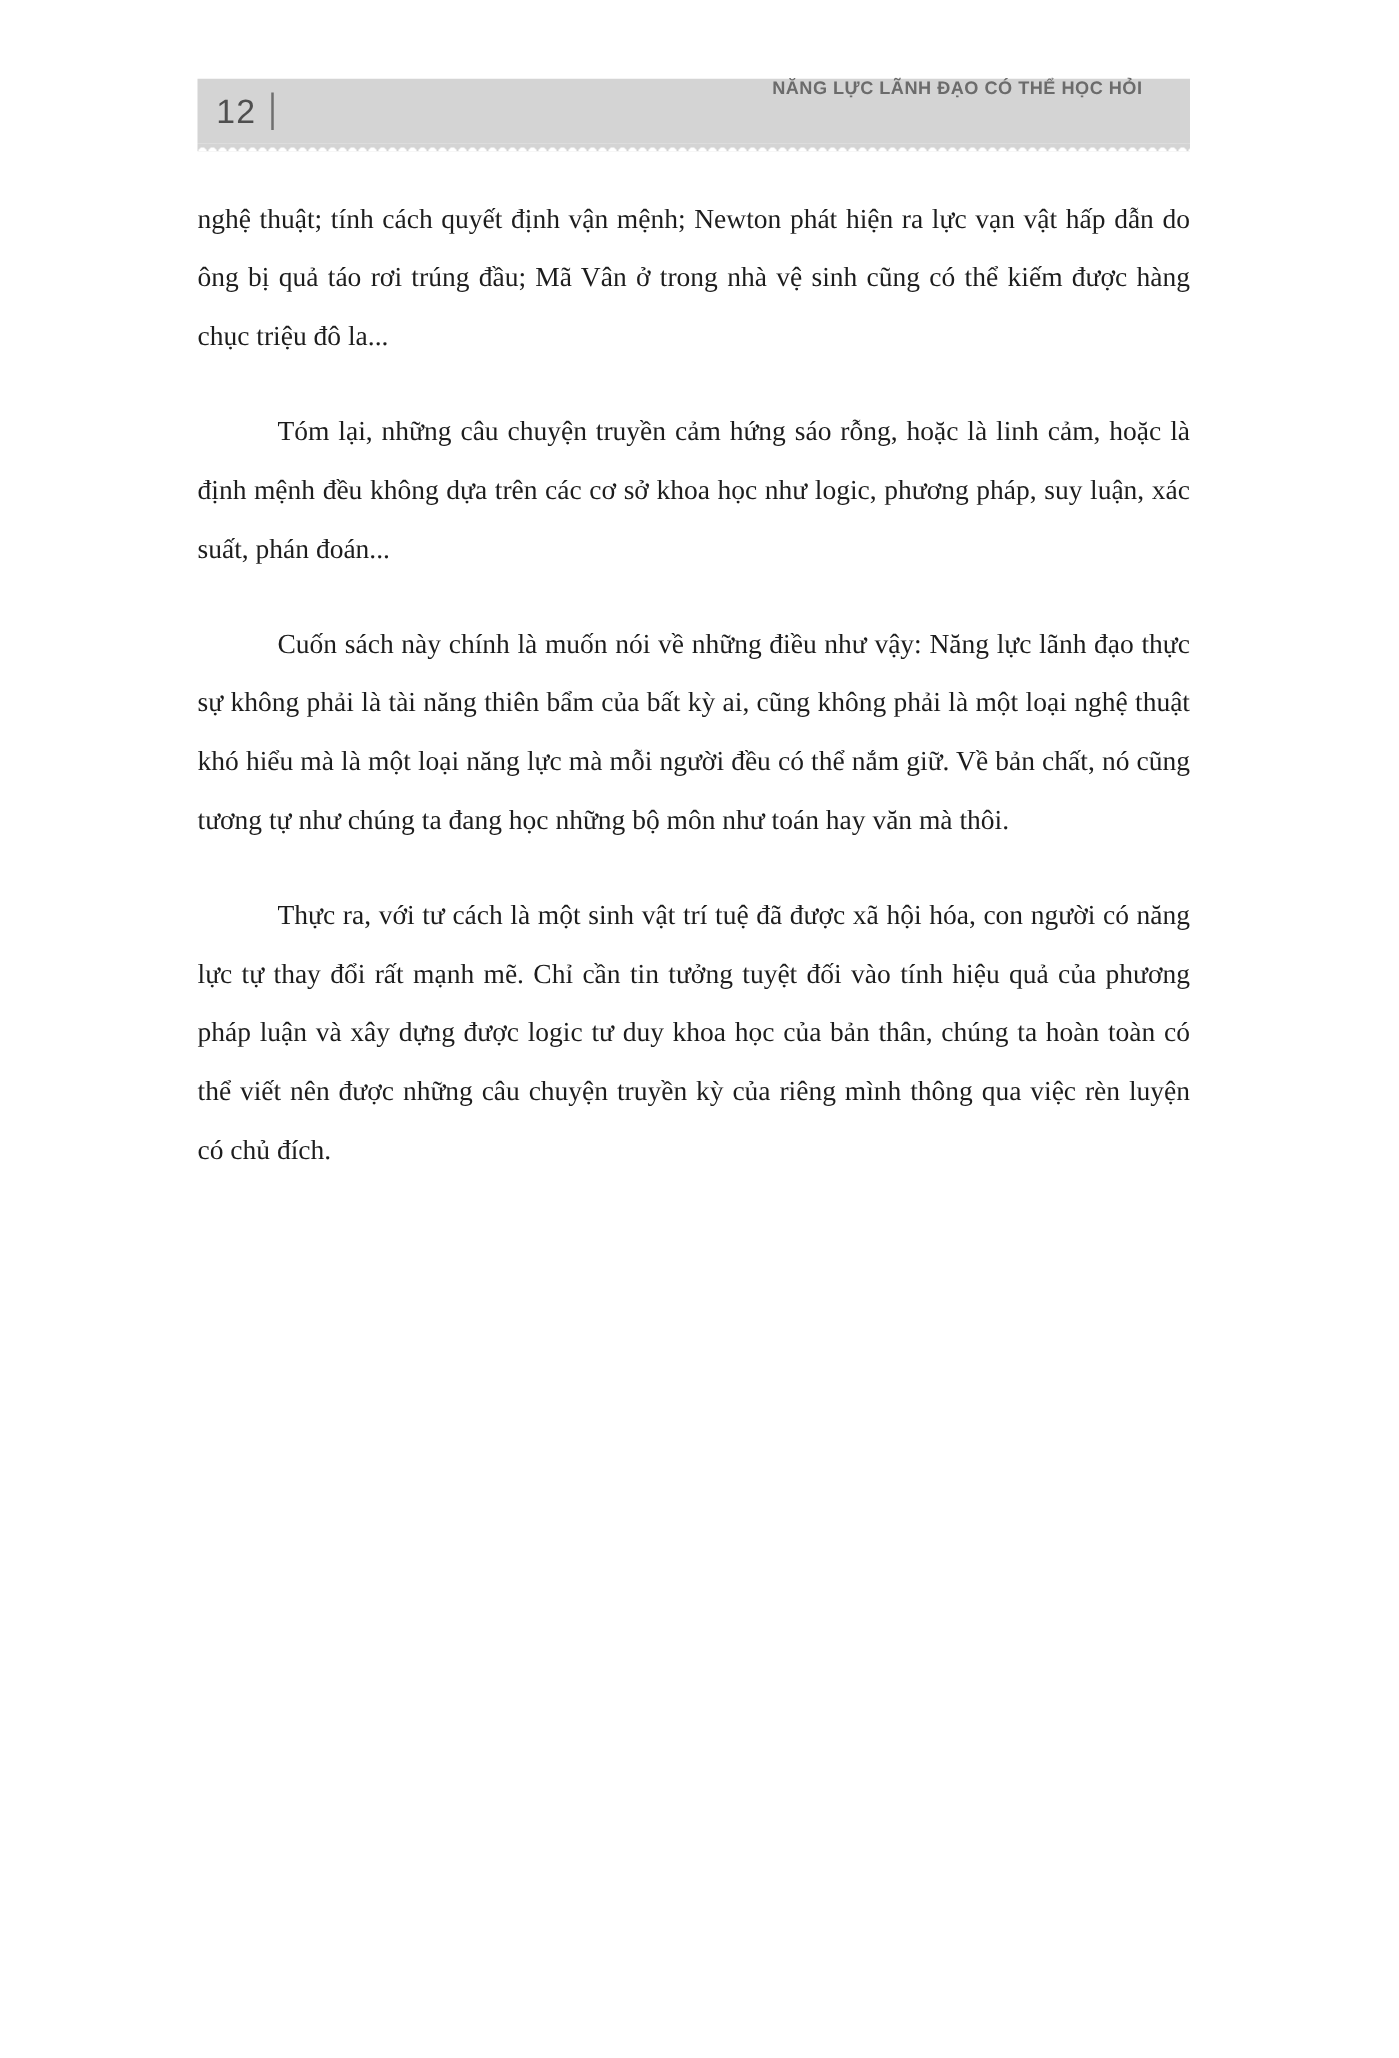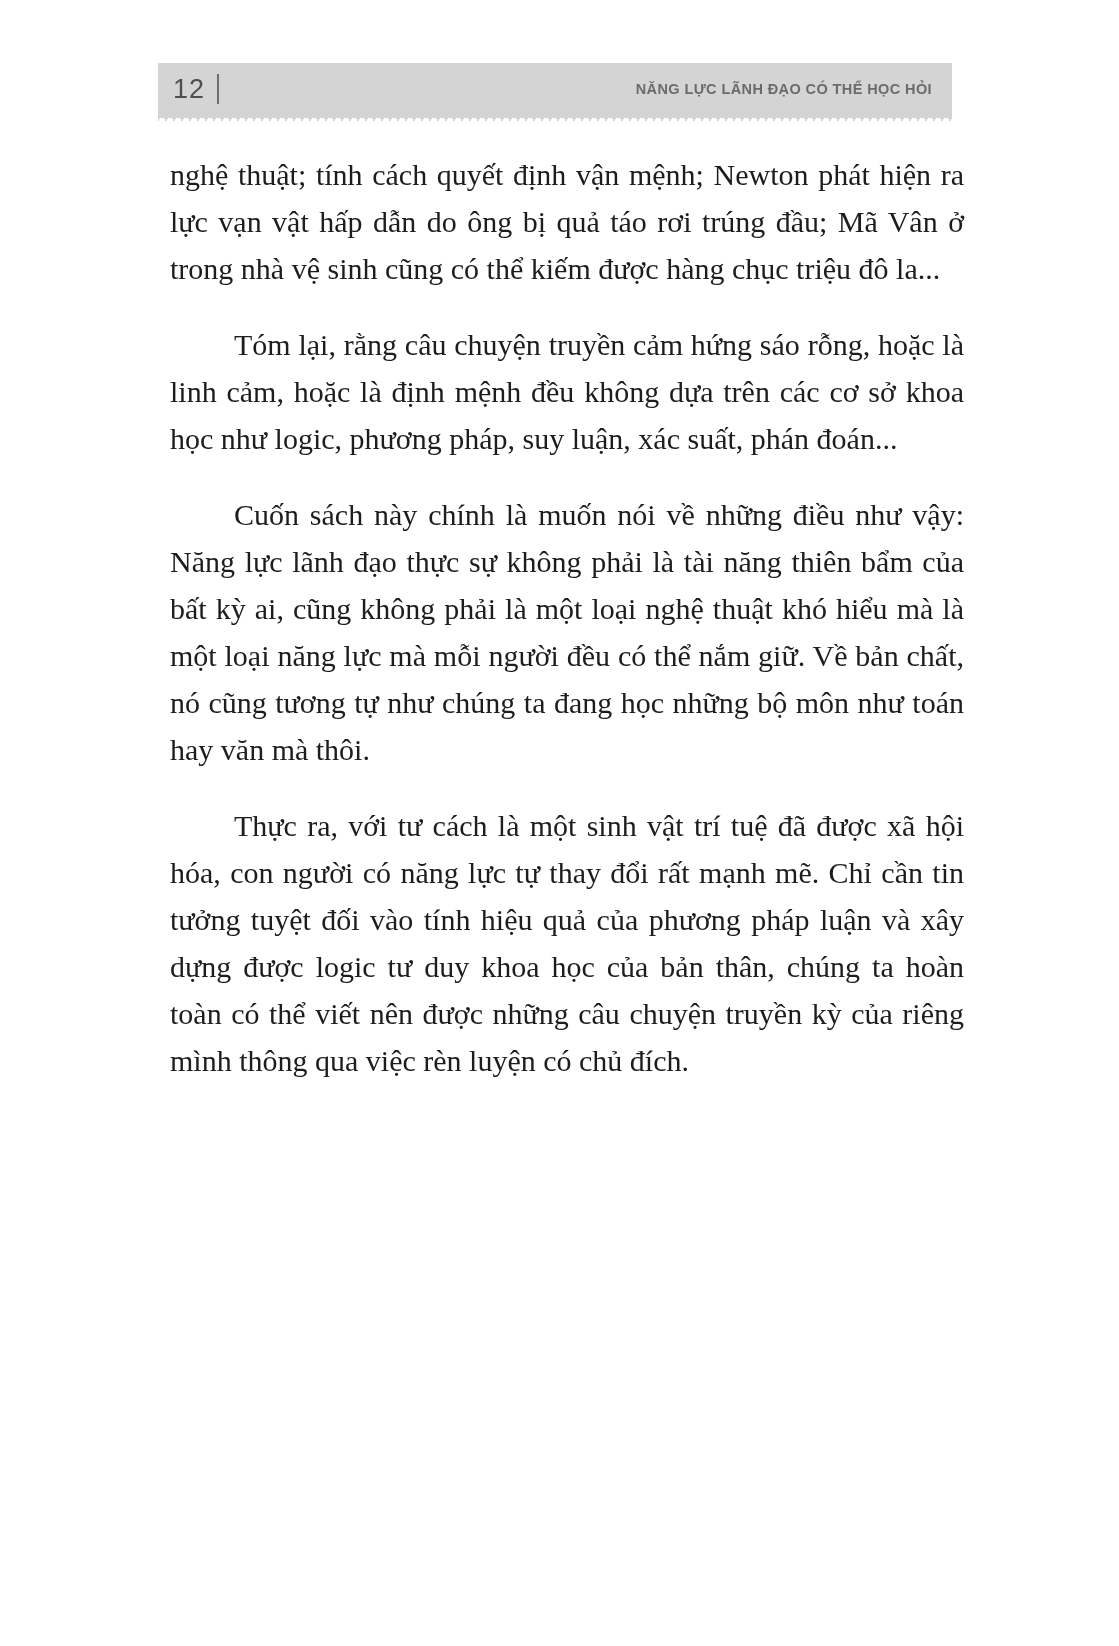--- a/index.html
+++ b/index.html
@@ -16,24 +16,23 @@
     font-family: "Liberation Serif", "DejaVu Serif", serif;
   }
   .header-banner {
     position: absolute;
     left: 158px;
     top: 63px;
     width: 794px;
     height: 52px;
     background: var(--banner-bg, #d4d4d4);
     display: flex;
-    align-items: center;
     justify-content: space-between;
     box-sizing: border-box;
-    padding: 0 20px 0 15px;
+    padding: 0 38px 0 15px;
   }
   .header-left {
     display: flex;
     align-items: center;
     gap: 12px;
   }
   .page-number {
     font-family: "Liberation Sans", "DejaVu Sans", sans-serif;
     font-size: 27px;
     line-height: 1;
@@ -65,24 +64,23 @@
       rgba(0,0,0,0) 3.1px, var(--banner-bg, #d4d4d4) 3.3px);
     background-size: 8px 6px;
     background-repeat: repeat-x;
   }
   .body-text {
     position: absolute;
     left: 158px;
     top: 151px;
     width: 794px;
     color: var(--body-color, #1d1d1d);
-    font-size: 30px;
+    font-size: 22px;
     line-height: 47px;
     text-align: justify;
-    margin-left: 12px;
   }
   .body-text p {
     margin: 0 0 29px 0;
     text-indent: 64px;
   }
   .body-text p.no-indent {
     text-indent: 0;
   }
 </style>
 </head>
@@ -94,18 +92,18 @@
     <div class="header-left">
       <span class="page-number">12</span>
       <span class="page-number-separator"></span>
     </div>
     <span class="running-title">NĂNG LỰC LÃNH ĐẠO CÓ THỂ HỌC HỎI</span>
   </div>
   <div class="header-banner-edge"></div>
 
   <div class="body-text">
     <p class="no-indent">nghệ thuật; tính cách quyết định vận mệnh; Newton phát hiện ra lực vạn vật hấp dẫn do ông bị quả táo rơi trúng đầu; Mã Vân ở trong nhà vệ sinh cũng có thể kiếm được hàng chục triệu đô la...</p>
-    <p>Tóm lại, rằng câu chuyện truyền cảm hứng sáo rỗng, hoặc là linh cảm, hoặc là định mệnh đều không dựa trên các cơ sở khoa học như logic, phương pháp, suy luận, xác suất, phán đoán...</p>
+    <p>Tóm lại, những câu chuyện truyền cảm hứng sáo rỗng, hoặc là linh cảm, hoặc là định mệnh đều không dựa trên các cơ sở khoa học như logic, phương pháp, suy luận, xác suất, phán đoán...</p>
     <p>Cuốn sách này chính là muốn nói về những điều như vậy: Năng lực lãnh đạo thực sự không phải là tài năng thiên bẩm của bất kỳ ai, cũng không phải là một loại nghệ thuật khó hiểu mà là một loại năng lực mà mỗi người đều có thể nắm giữ. Về bản chất, nó cũng tương tự như chúng ta đang học những bộ môn như toán hay văn mà thôi.</p>
     <p>Thực ra, với tư cách là một sinh vật trí tuệ đã được xã hội hóa, con người có năng lực tự thay đổi rất mạnh mẽ. Chỉ cần tin tưởng tuyệt đối vào tính hiệu quả của phương pháp luận và xây dựng được logic tư duy khoa học của bản thân, chúng ta hoàn toàn có thể viết nên được những câu chuyện truyền kỳ của riêng mình thông qua việc rèn luyện có chủ đích.</p>
   </div>
 
 </div>
 
 </body></html>

